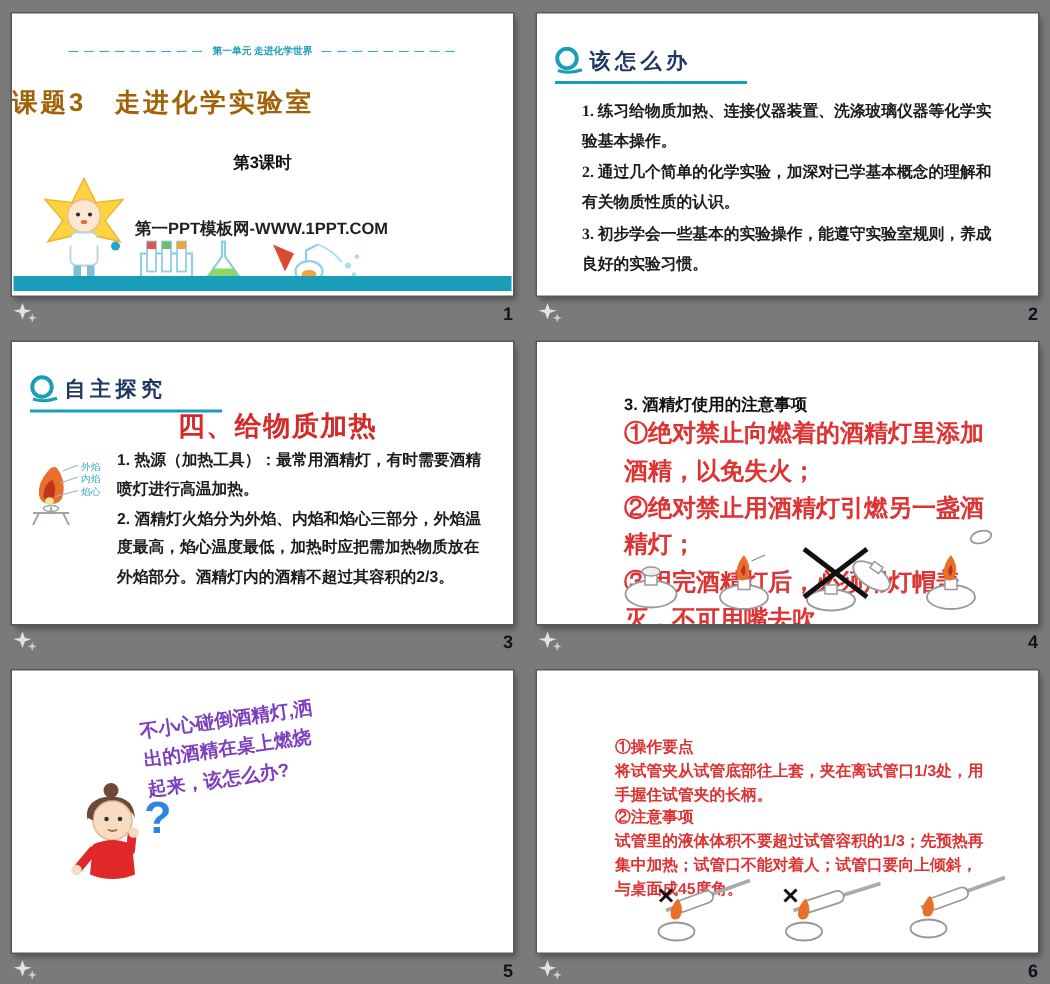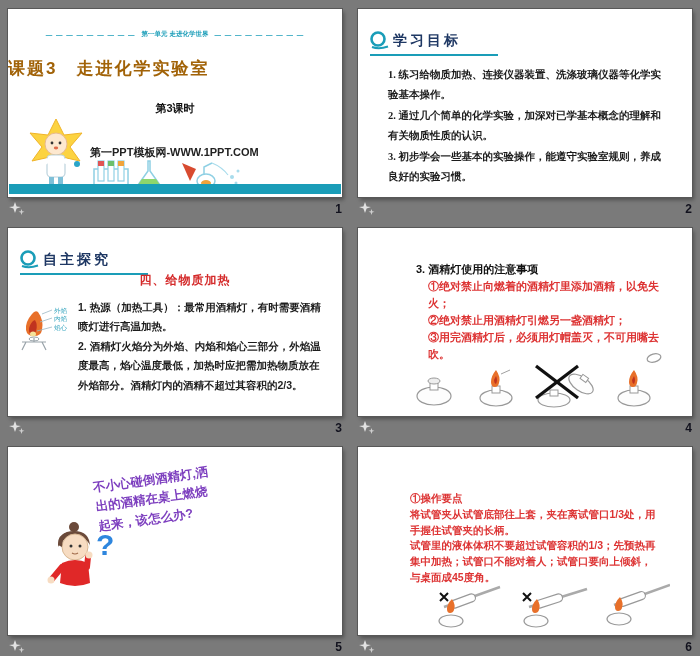--- a/index.html
+++ b/index.html
@@ -32,29 +32,29 @@
   .s1-girl { position:absolute; left:12px; top:108px; }
   .s1-glass { position:absolute; left:78px; top:150px; }
   .s1-bar { position:absolute; left:1px; right:1px; bottom:3px; height:10px; background:#1a9db8; }
 
   
   .s2-body { position:absolute; left:30px; top:56px; width:280px; color:#1c1c1c;
              font-weight:bold; font-size:10.5px; line-height:1.95;font-family:Liberation Serif, serif; }
 
   
   .s3-title { position:absolute; left:0; right:0; top:44px; text-align:center;
-              color:#d42a2a; font-weight:bold; font-size:12px; letter-spacing:1px;margin-left:20px; }
+              color:#d42a2a; font-weight:bold; font-size:18px; letter-spacing:1px;margin-left:20px; }
   .s3-body { position:absolute; left:70px; top:70px; width:250px; color:#1c1c1c;
              font-weight:bold; font-size:10.5px; line-height:1.85; }
   .s3-fig { position:absolute; left:12px; top:70px; }
 
   
   .s4-head { position:absolute; left:58px; top:34px; color:#111; font-weight:bold; font-size:11px; }
   .s4-notes { position:absolute; left:58px; top:50px; width:242px; color:#dd3333;
-              font-weight:bold; font-size:11px; line-height:1.55;margin-left:12px; }
+              font-weight:bold; font-size:16px; line-height:1.55; }
   .s4-lamps { position:absolute; left:48px; top:124px; }
 
   
   .s5-q { position:absolute; left:84px; top:32px; color:#7d3fbf; font-weight:bold;
           font-size:12.5px; line-height:1.55; transform:rotate(-8deg); transform-origin:left top; }
   .s5-q div { white-space:nowrap; }
   .s5-a { position:absolute; left:112px; top:118px; color:#d42a2a; font-weight:bold; font-size:13px; }
   .s5-kid { position:absolute; left:36px; top:74px; }
 
   
@@ -124,21 +124,21 @@
     </div>
   </div>
 
   <div class="cell">
     <div class="slide">
       <div class="sec-hdr">
         <svg width="22" height="20" viewBox="0 0 22 20">
           <circle cx="10" cy="8" r="6.5" fill="none" stroke="#1a9db8" stroke-width="2.6"></circle>
           <path d="M4 16 Q 11 18.5 20 15.5" fill="none" stroke="#1a9db8" stroke-width="2"></path>
         </svg>
-        <span class="sec-title">学习目标</span>
+        <span class="sec-title">该怎么办</span>
       </div>
       <div class="sec-underline"></div>
       <div class="s2-body">
         <div>1. 练习给物质加热、连接仪器装置、洗涤玻璃仪器等化学实验基本操作。</div>
         <div>2. 通过几个简单的化学实验，加深对已学基本概念的理解和有关物质性质的认识。</div>
         <div>3. 初步学会一些基本的实验操作，能遵守实验室规则，养成良好的实验习惯。</div>
       </div>
     </div>
     <div class="strip">
       <span class="star-wrap">
@@ -272,20 +272,21 @@
       </span>
       <span class="pagenum">5</span>
     </div>
   </div>
 
   <div class="cell">
     <div class="slide">
       <div class="s6-lines">
         <div>①操作要点</div>
         <div>将试管夹从试管底部往上套，夹在离试管口1/3处，用手握住试管夹的长柄。</div>
+        <div>②注意事项</div>
         <div>试管里的液体体积不要超过试管容积的1/3；先预热再集中加热；试管口不能对着人；试管口要向上倾斜，与桌面成45度角。</div>
       </div>
       <svg class="s6-fig" width="240" height="52" viewBox="0 0 240 52">
 
         <g>
           <line x1="14" y1="30" x2="70" y2="10" stroke="#aaa" stroke-width="2.5"></line>
           <rect x="20" y="20" width="26" height="8" rx="4" transform="rotate(-20 33 24)" fill="#fff" stroke="#999" stroke-width="1.2"></rect>
           <path d="M22 8 Q26 14 24 19 Q23 22 20 22 Q17 22 17 18 Q17 13 22 8Z" fill="#e8702a" transform="translate(0 14)"></path>
           <ellipse cx="21" cy="44" rx="12" ry="6" fill="#fdfdfd" stroke="#999" stroke-width="1.2"></ellipse>
           <path d="M10 16 L18 24 M18 16 L10 24" stroke="#111" stroke-width="2"></path>

